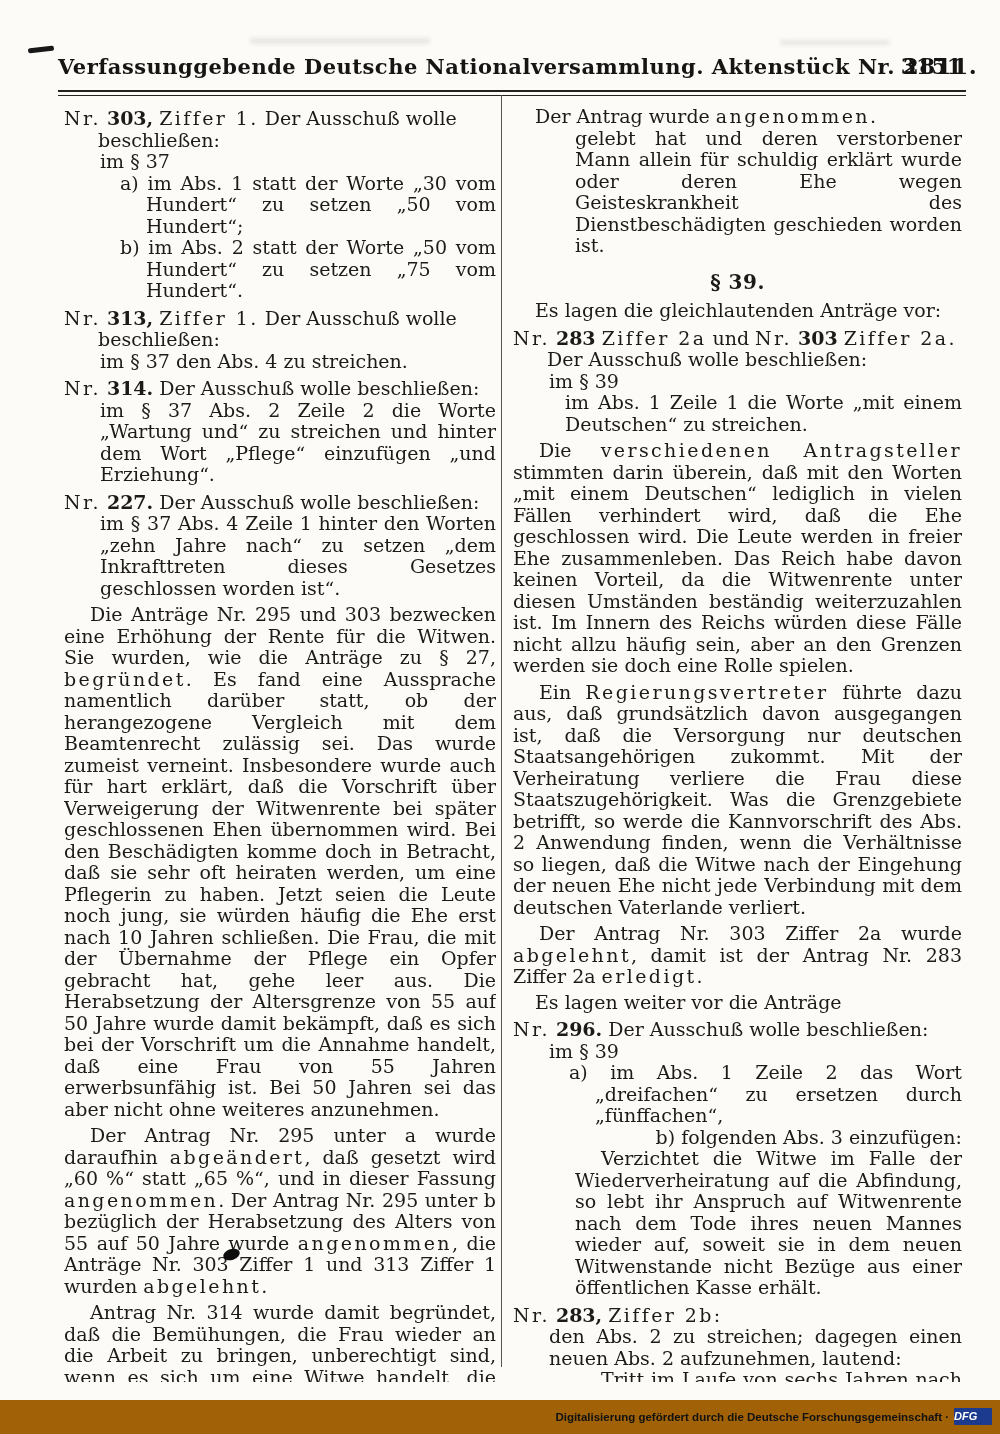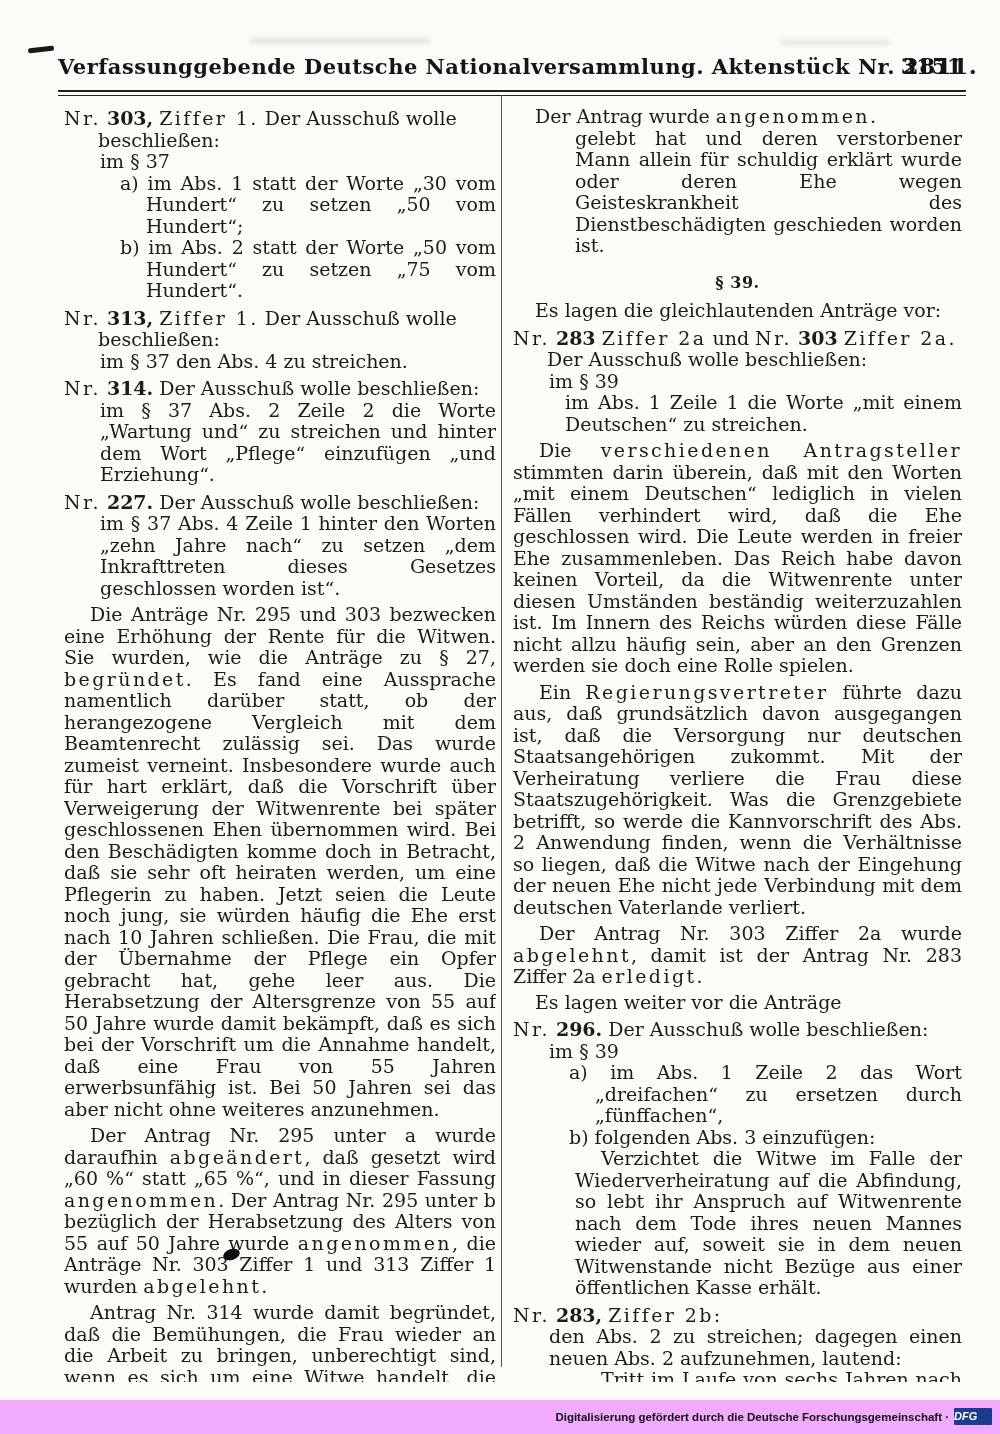--- a/index.html
+++ b/index.html
@@ -47,37 +47,37 @@
   
   .col{position:absolute;top:102px;color:#1d1b18;overflow:hidden;height:1280px;}
   #col-left{left:64px;width:432px;}
   #col-right{left:513px;width:449px;}
   .blk{font-size:19px;line-height:21.5px;}
   .sp{letter-spacing:2.4px;}
   .b{font-weight:bold;}
   .nr{padding-left:34px;text-indent:-34px;margin-top:6px;}
   .ind1{margin-left:36px;}
   .ind2{margin-left:52px;}
-  .inda{margin-left:56px;padding-left:26px;text-indent:-26px;}
+  .inda{margin-left:56px;padding-left:26px;text-indent:-26px;text-align:right;}
   .q{margin-left:58px;text-indent:26px;text-align:justify;}
   #col-right .q{margin-left:62px;}
   .nofi{text-indent:0;}
   .j{text-align:justify;}
   .p{text-indent:26px;text-align:justify;margin-top:5px;}
   .pnj{text-indent:22px;margin-top:4px;}
-  .h1{text-align:center;font-weight:bold;font-size:16px;margin:15px 0 7px;letter-spacing:.5px;}
+  .h1{text-align:center;font-weight:bold;font-size:20px;margin:15px 0 7px;letter-spacing:.5px;}
   
   #ink-blot{
     position:absolute;left:223px;top:1249px;width:17px;height:11px;
     background:#0d0d0d;border-radius:50%;transform:rotate(-18deg);
   }
   
   #digitization-footer{
     position:absolute;left:0;top:1400px;width:1000px;height:34px;
-    background:#f0abfc;
+    background:#a16207;
   }
   #footer-line{
     position:absolute;right:8px;top:8px;display:flex;align-items:center;gap:5px;
     font-family:"Liberation Sans", sans-serif;font-size:11.5px;font-weight:bold;color:#111;
   }
   #dfg-logo{
     display:inline-block;width:38px;height:17px;line-height:17px;text-align:left;
     color:#fff;font-style:italic;font-weight:bold;font-size:11px;
     font-family:"Liberation Sans", sans-serif;border-radius:1px;
   }

